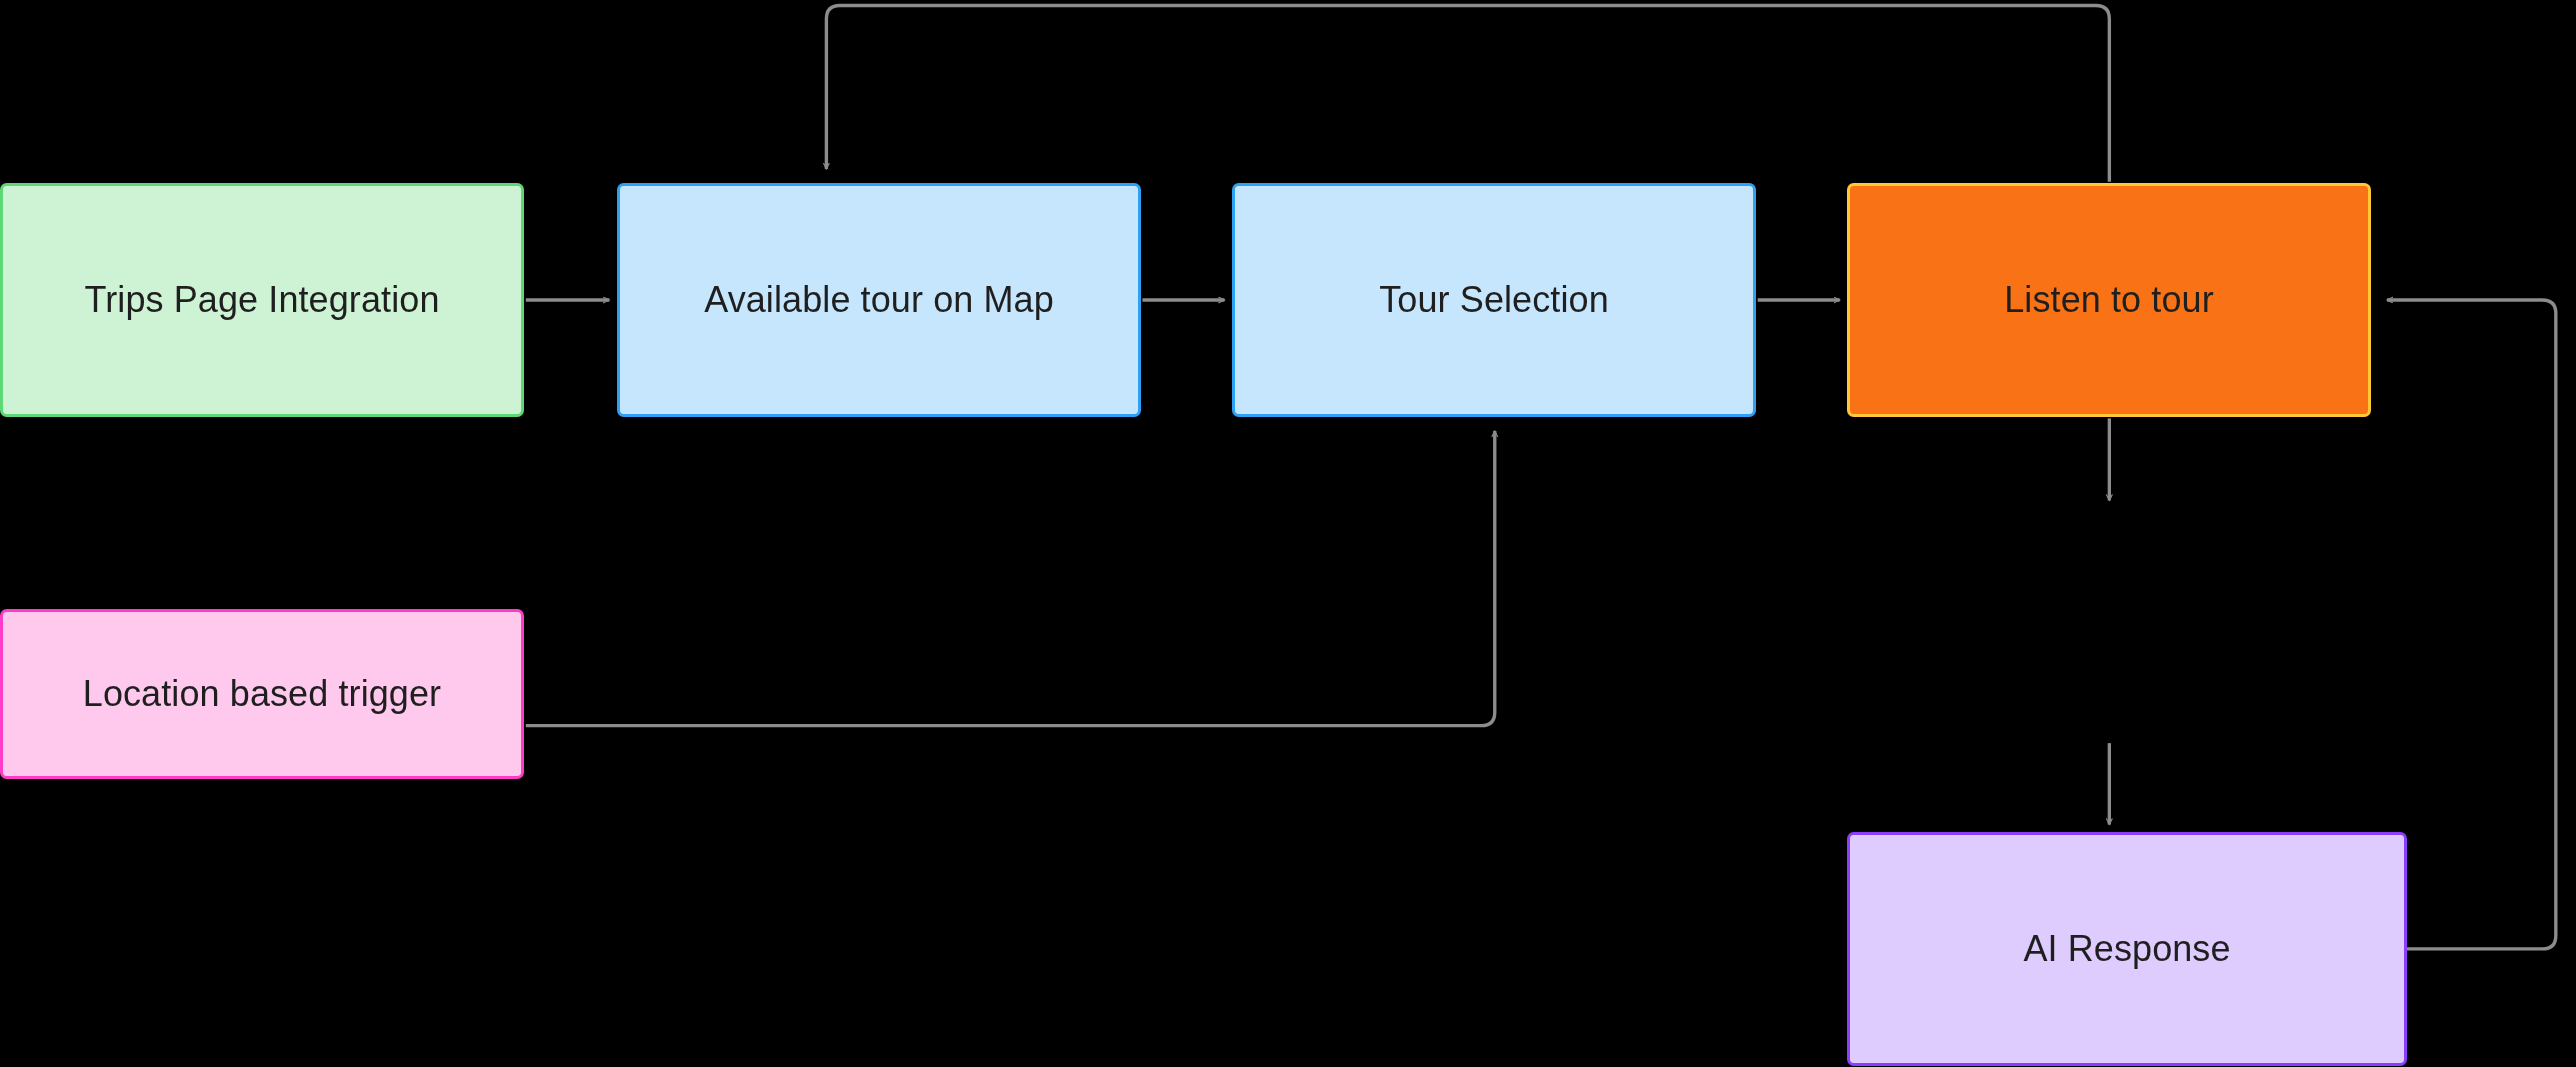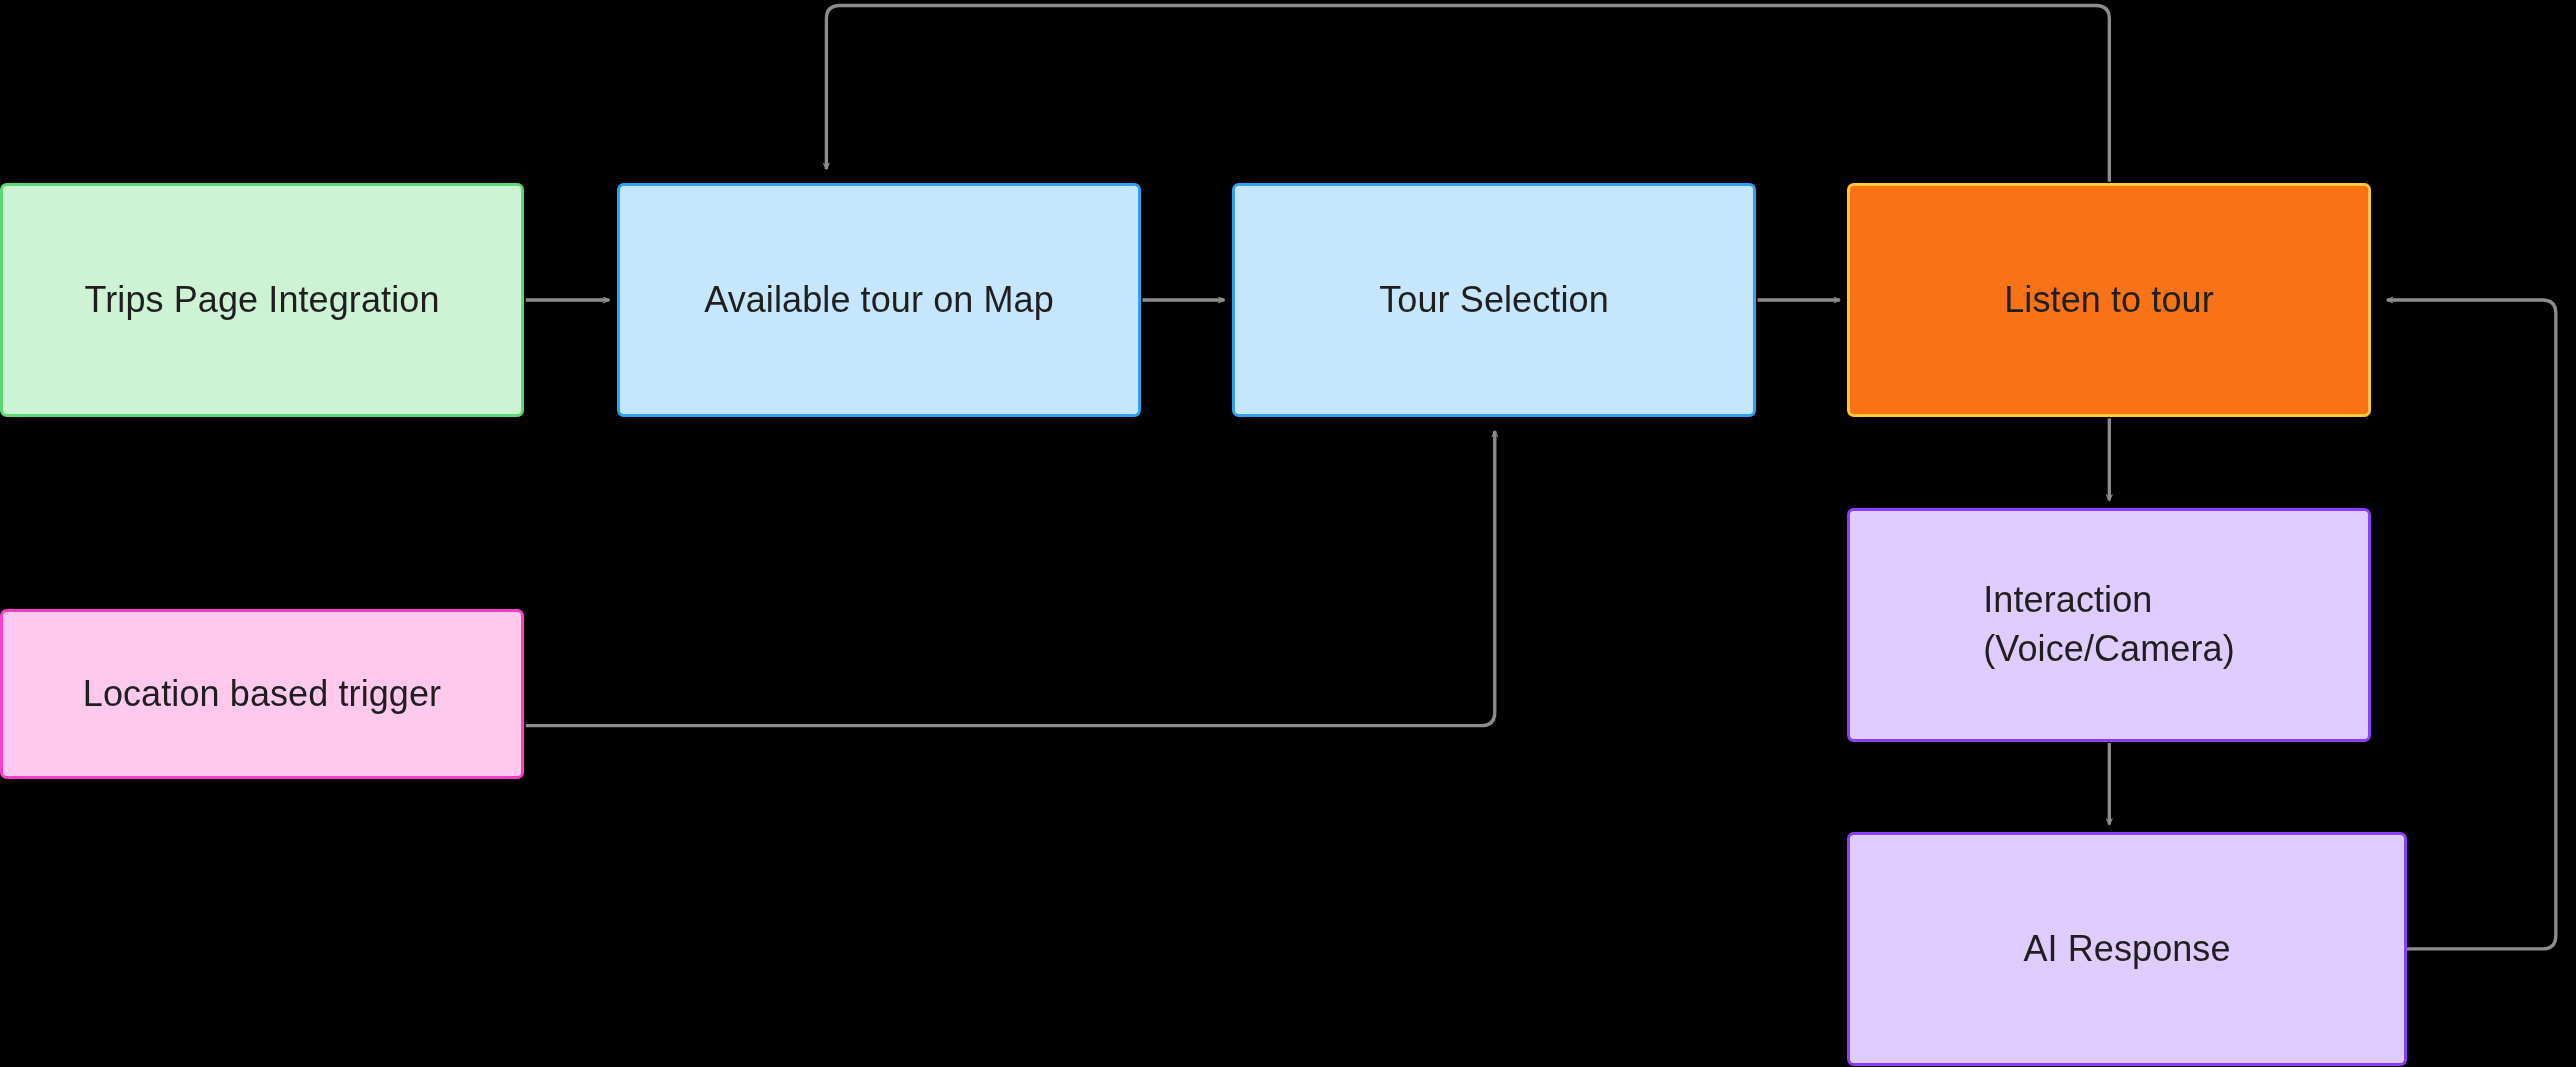--- a/index.html
+++ b/index.html
@@ -26,21 +26,21 @@
   }
   .node {
     position: absolute;
     box-sizing: border-box;
     border-style: solid;
     border-width: 3.4px;
     border-radius: 6.7px;
     display: flex;
     align-items: center;
     justify-content: center;
-    text-align: left;
+    text-align: right;
     color: #1f1f1f;
     font-size: 36px;
     line-height: 1.35;
     letter-spacing: 0.1px;
     font-weight: 400;
     padding: 4px 26px;
     white-space: pre-line;
   }
   .node-label {
     display: block;
@@ -95,23 +95,19 @@
   </div>
 
   <div class="node" style="left: 1847px; top: 183px; width: 524px; height: 234px; background: #f97316; border-color: rgb(255, 201, 53); color: rgb(31, 31, 31);">
     <span class="node-label">Listen to tour</span>
   </div>
 
   <div class="node" style="left: 0px; top: 609px; width: 524px; height: 170px; background: rgb(255, 201, 238); border-color: rgb(255, 60, 200); color: rgb(31, 31, 31);">
     <span class="node-label">Location based trigger</span>
   </div>
 
-  <div class="node" style="left: 1847px; top: 508px; width: 524px; height: 234px; background: rgb(221, 204, 253); border-color: rgb(139, 63, 252); color: rgb(31, 31, 31);">
-    <span class="node-label">Interaction
-(Voice/Camera)</span>
-  </div>
 
   <div class="node" style="left: 1847px; top: 832px; width: 560px; height: 234px; background: rgb(221, 204, 253); border-color: rgb(139, 63, 252); color: rgb(31, 31, 31);">
     <span class="node-label">AI Response</span>
   </div>
 
 </div>
 
 
 </body></html>

